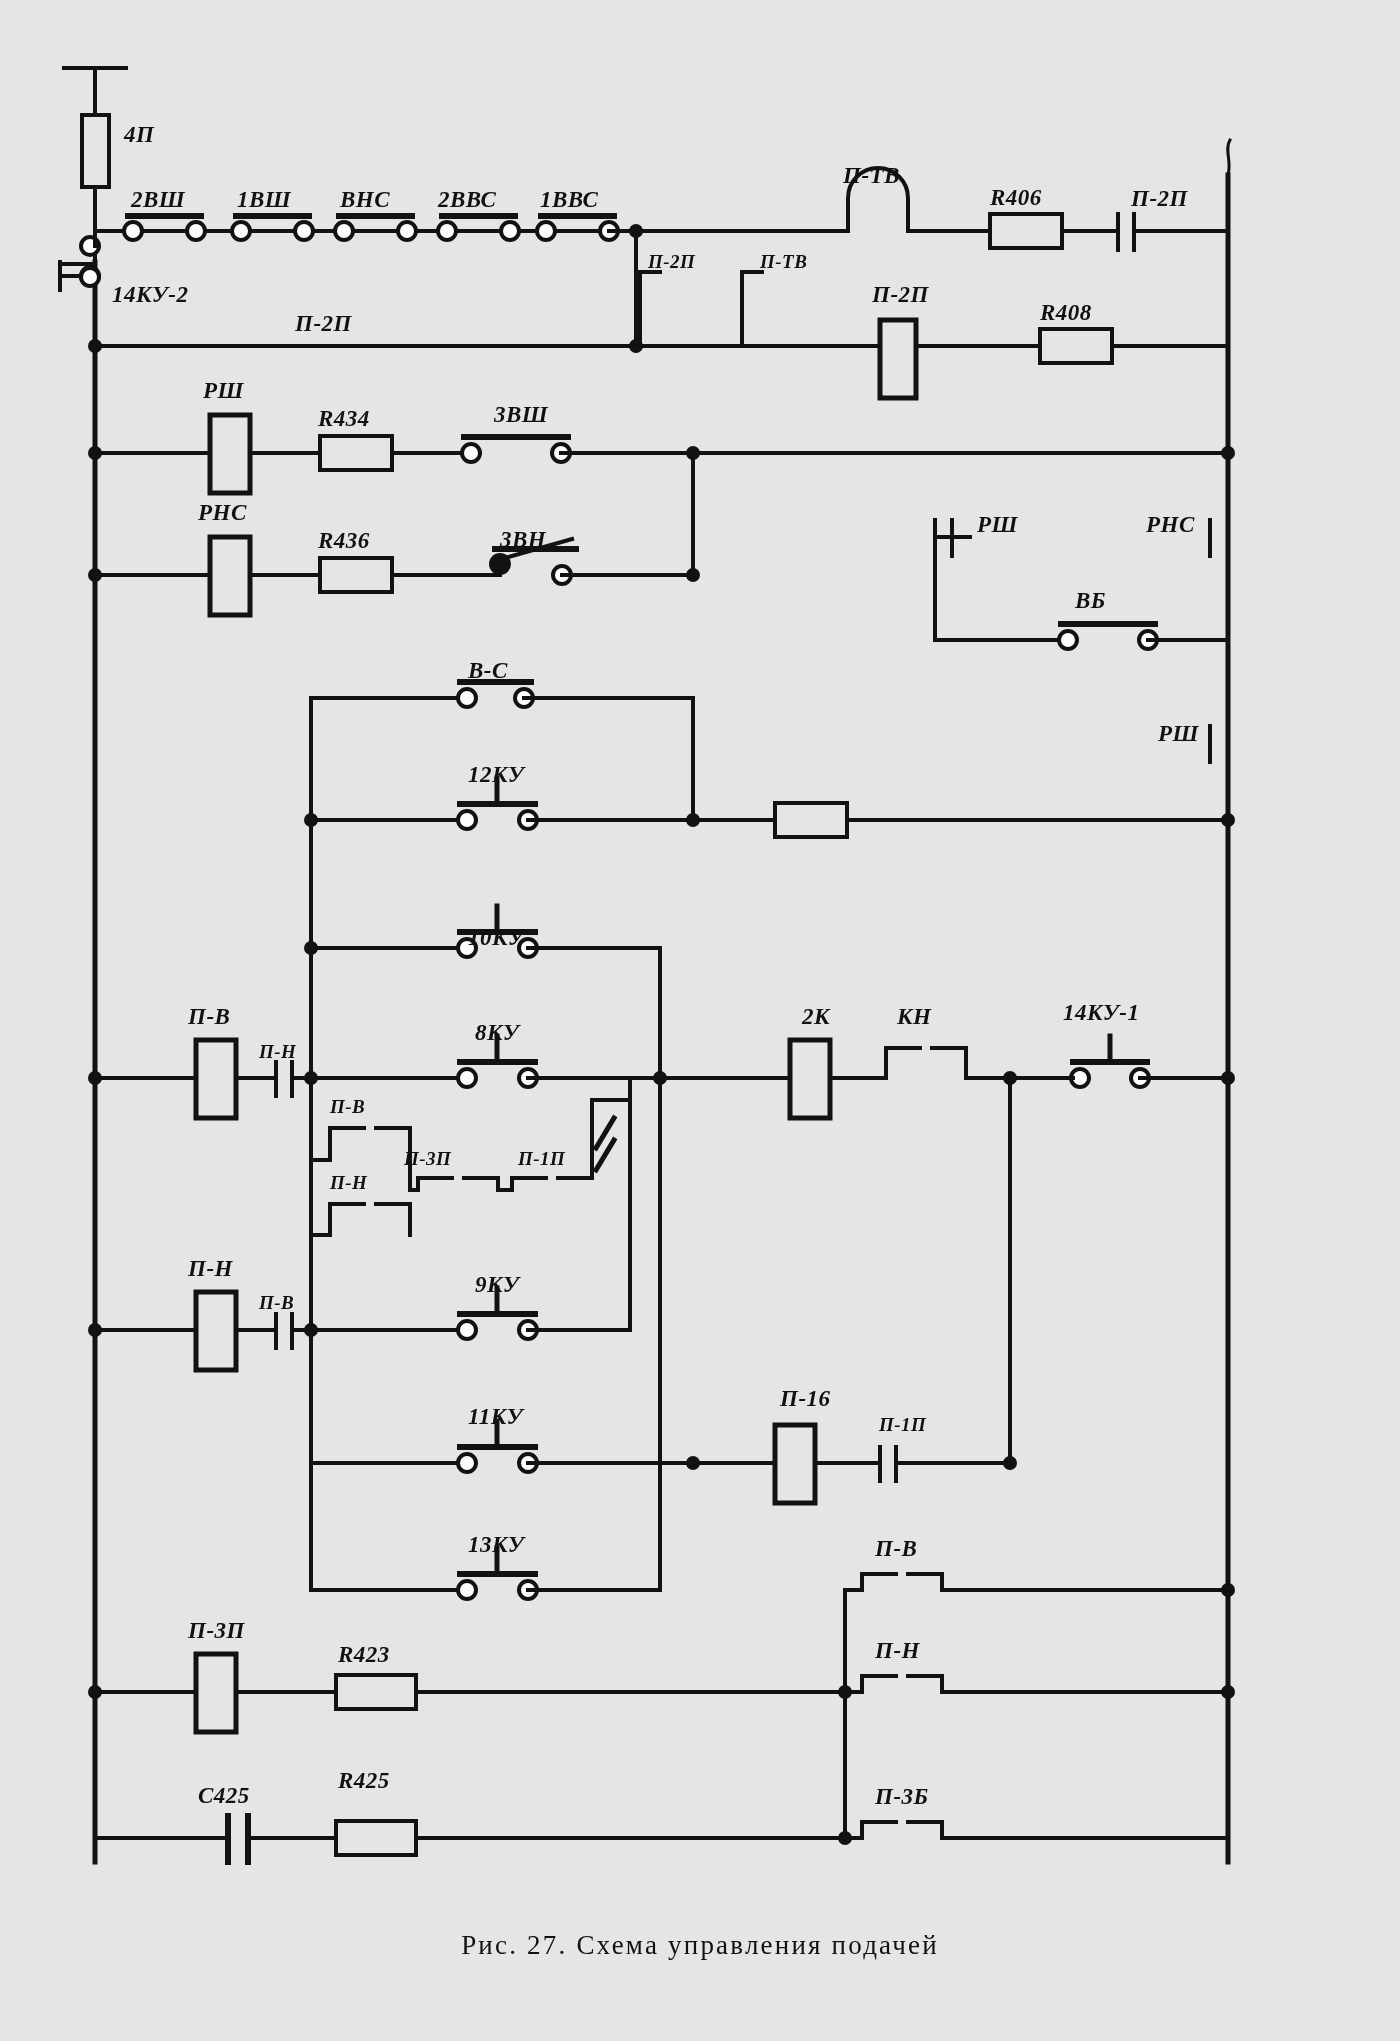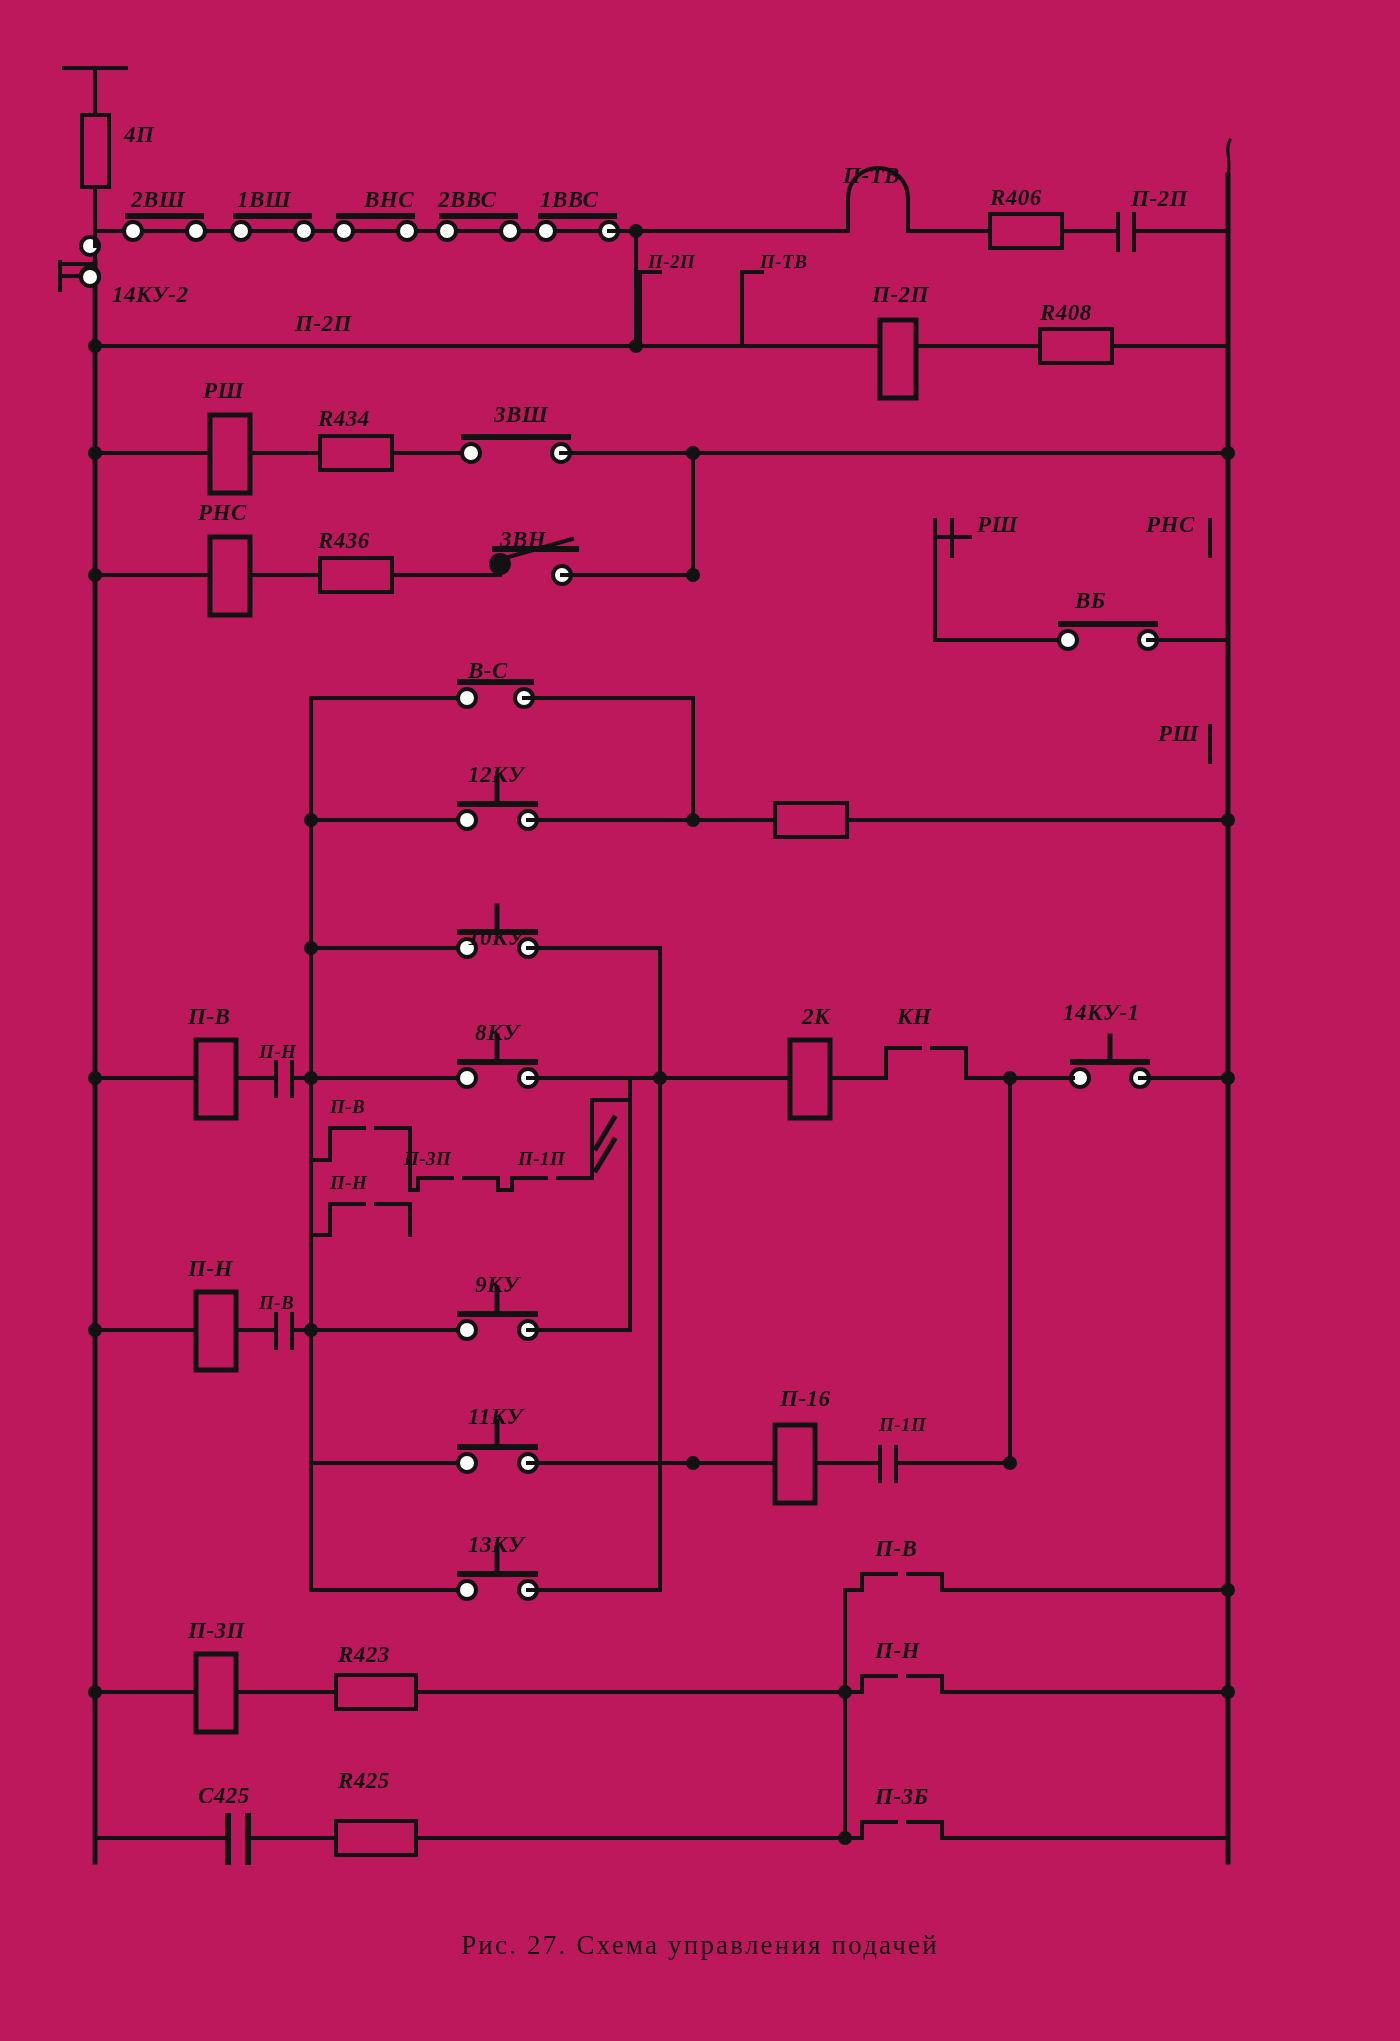--- a/index.html
+++ b/index.html
@@ -7,21 +7,21 @@
     padding: 0;
     background: #ffffff;
   }
   body {
     font-family: "Liberation Sans", sans-serif;
   }
   #page {
     position: relative;
     width: 1400px;
     height: 2041px;
-    background: #be185d;
+    background: #e5e5e5;
     overflow: hidden;
   }
   #sheet {
     position: absolute;
     left: 0; top: 0;
     width: 1400px;
     height: 2041px;
   }
   svg { display: block; }
   .lbl {
@@ -374,21 +374,21 @@
       <line x1="908" y1="1822" x2="942" y2="1822"></line>
       <line x1="942" y1="1822" x2="942" y2="1838"></line>
       <line x1="942" y1="1838" x2="1228" y2="1838"></line>
 
     </g>
   </svg>
 
   <div class="lbl" style="left:124px; top:122px;">4П</div>
   <div class="lbl" style="left:131px; top:187px;">2ВШ</div>
   <div class="lbl" style="left:237px; top:187px;">1ВШ</div>
-  <div class="lbl" style="left:340px; top:187px;margin-left:24px;">ВНС</div>
+  <div class="lbl" style="left:340px; top:187px;">ВНС</div>
   <div class="lbl" style="left:438px; top:187px;">2ВВС</div>
   <div class="lbl" style="left:540px; top:187px;">1ВВС</div>
   <div class="lbl" style="left:843px; top:163px;">П-ТВ</div>
   <div class="lbl" style="left:990px; top:185px;">R406</div>
   <div class="lbl" style="left:1131px; top:186px;">П-2П</div>
   <div class="lbl" style="left:112px; top:282px;">14КУ-2</div>
   <div class="lbl sm" style="left:648px; top:251px;">П-2П</div>
   <div class="lbl sm" style="left:760px; top:251px;">П-ТВ</div>
   <div class="lbl" style="left:295px; top:311px;">П-2П</div>
   <div class="lbl" style="left:872px; top:282px;">П-2П</div>

